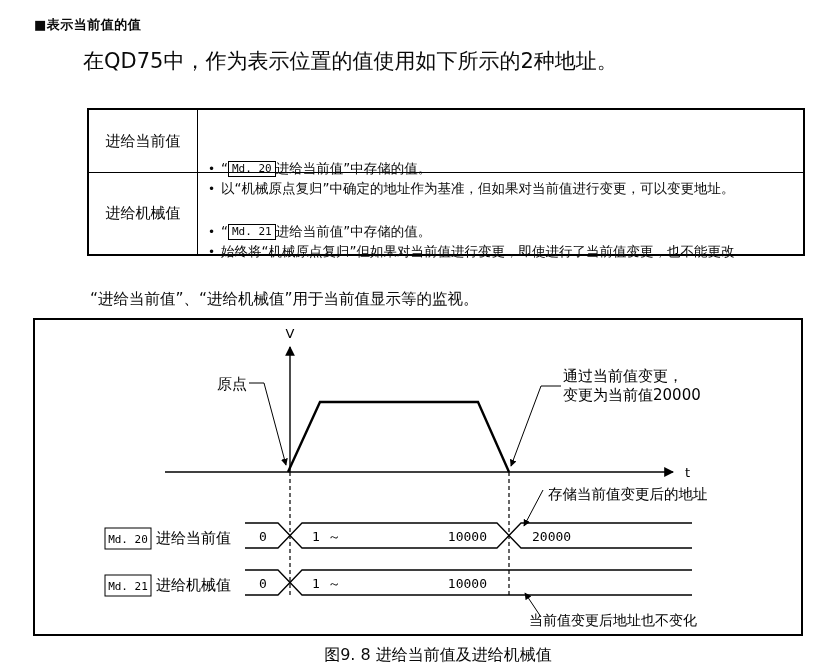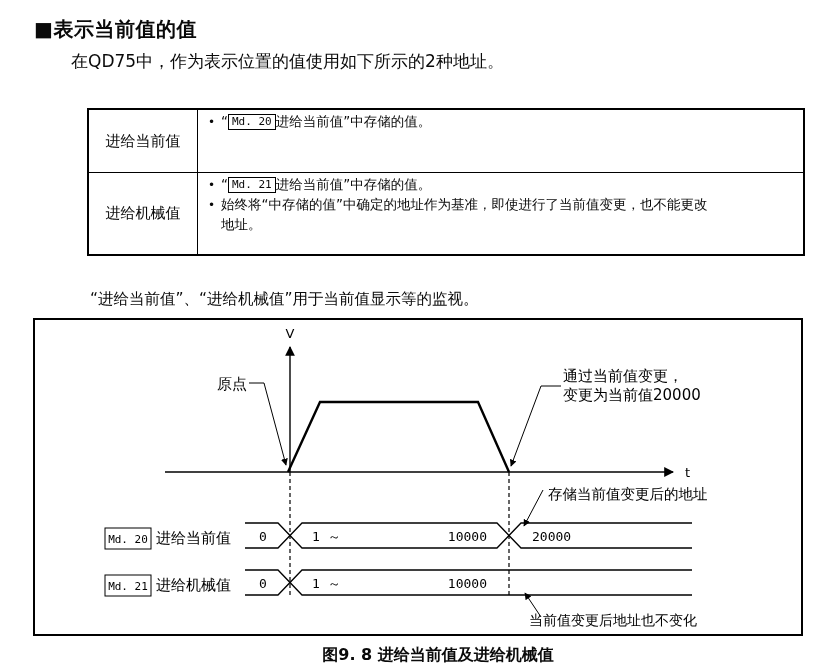--- a/index.html
+++ b/index.html
@@ -4,42 +4,42 @@
 <style>
   html,body { margin:0; padding:0; }
   body {
     width:814px; height:672px; position:relative;
     background:#ffffff; color:#0a0a0a;
     font-family:"DejaVu Sans", sans-serif;
     overflow:hidden;
   }
   .heading {
     position:absolute; left:34px; top:16px;
-    font-size:20px; font-weight:bold; letter-spacing:0.5px;
+    font-size:13px; font-weight:bold; letter-spacing:0.5px;
   }
   .intro {
-    position:absolute; left:71px; top:51px;
-    font-size:17px; line-height:21.5px; white-space:nowrap;text-align:center;
+    position:absolute; left:83px; top:51px;
+    font-size:21px; line-height:21.5px; white-space:nowrap;text-align:center;
   }
   .dtable {
     position:absolute; left:87px; top:108px; width:718px;
     border:2px solid #000; box-sizing:border-box;
   }
   .trow { display:flex; }
   .trow-2 { border-top:1.5px solid #000; }
   .trow-1 { height:62px; }
   .trow-2 { height:81px; }
   .tlabel {
     width:108px; flex:0 0 108px; border-right:1.5px solid #000;
     display:flex; align-items:center; justify-content:center;
     font-size:15px;
   }
   .tcell {
     flex:1; padding:2px 8px 2px 10px;
-    font-size:13.5px; line-height:19px;
+    font-size:13.5px; line-height:19px;margin-top:47px;
   }
   .bullet { white-space:nowrap; }
   .bmark { display:inline-block; width:13px; font-size:12px; }
   .cont { padding-left:13px; white-space:nowrap; }
   .cont:empty { display:none; }
   .mdbox {
     display:inline-block; border:1px solid #000; padding:0 3px;
     font-family:"DejaVu Sans Mono", monospace; font-size:11px;
     line-height:14px; vertical-align:1px;
   }
@@ -54,46 +54,46 @@
   .diagram svg { position:absolute; left:0; top:0; }
   svg text { fill:#000; font-family:"DejaVu Sans", sans-serif; }
   .axis13 { font-size:13px; }
   .cjk15 { font-size:15px; }
   .cjk145 { font-size:14.5px; }
   .cjk14 { font-size:14px; }
   .mono13 { font-family:"DejaVu Sans Mono", monospace; font-size:13px; }
   .mono11 { font-family:"DejaVu Sans Mono", monospace; font-size:11px; }
   .caption {
     position:absolute; left:130px; top:645px; width:616px;
-    text-align:center; font-size:16px;font-weight:bold;
+    text-align:center; font-size:16px;
   }
 </style>
 </head>
 <body>
 
 <div class="heading">■表示当前值的值</div>
 
 <div class="intro">
   <div>在QD75中，作为表示位置的值使用如下所示的2种地址。</div>
 </div>
 
 <div class="dtable">
   <div class="trow trow-1">
     <div class="tlabel">进给当前值</div>
     <div class="tcell">
       <div class="bullet"><span class="bmark">•</span><span>“</span><span class="mdbox">Md. 20</span><span>进给当前值”中存储的值。</span></div>
+      <div class="bullet"><span class="bmark">•</span><span>以“机械原点复归”中确定的地址作为基准，但如果对当前值进行变更，可以变更地址。</span></div>
 
     </div>
   </div>
   <div class="trow trow-2">
     <div class="tlabel">进给机械值</div>
     <div class="tcell">
       <div class="bullet"><span class="bmark">•</span><span>“</span><span class="mdbox">Md. 21</span><span>进给当前值”中存储的值。</span></div>
-      <div class="bullet"><span class="bmark">•</span><span>始终将“中存储的值”中确定的地址作为基准，即使进行了当前值变更，也不能更改</span></div>
-      <div class="cont">地址。</div>
+      <div class="bullet"><span class="bmark">•</span><span>始终将“机械原点复归”但如果对当前值进行变更，即使进行了当前值变更，也不能更改</span></div>
     </div>
   </div>
 </div>
 
 <div class="note">“进给当前值”、“进给机械值”用于当前值显示等的监视。</div>
 
 <div class="diagram">
   <svg width="766" height="314" viewBox="0 0 766 314">
     <defs>
       <marker id="arr" viewBox="0 0 10 10" refX="9" refY="5" markerWidth="7" markerHeight="7" orient="auto-start-reverse">

